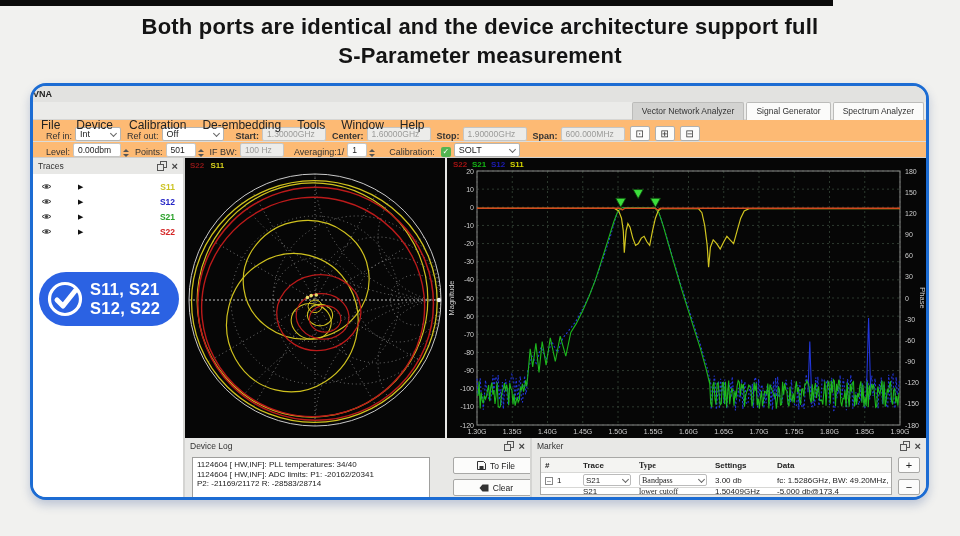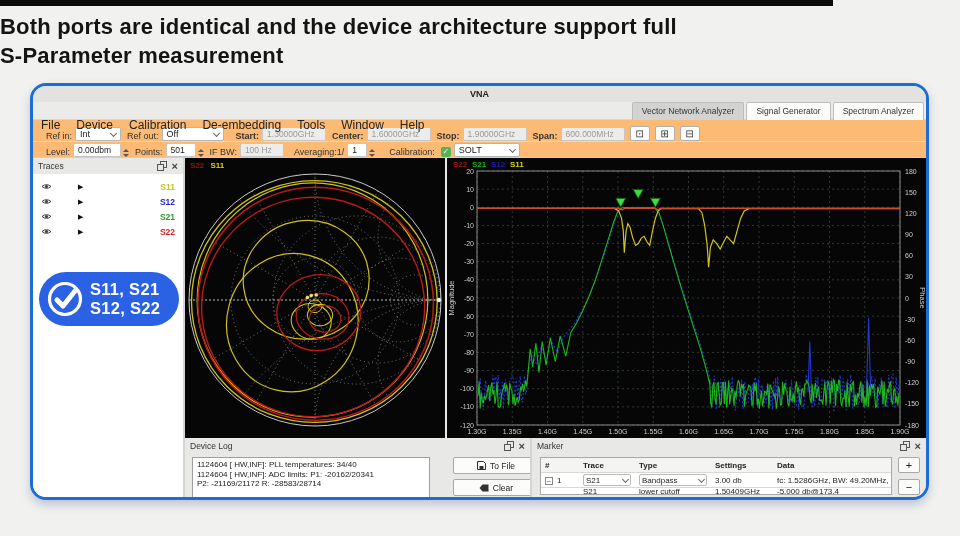--- a/index.html
+++ b/index.html
@@ -1,27 +1,27 @@
 <!DOCTYPE html>
 <html><head>
 <meta charset="utf-8">
 <style>
   * { margin:0; padding:0; box-sizing:border-box; }
   html,body { width:960px; height:536px; background:#f1f1ef; font-family:"Liberation Sans",sans-serif; overflow:hidden; }
   #stage { position:relative; width:960px; height:536px; }
 
   #topbar { position:absolute; left:0; top:0; width:833px; height:6px; background:#0b0b0b; }
-  #heading { position:absolute; left:0; top:12px; width:960px; font-size:22px; font-weight:600; color:#141414; line-height:29px; letter-spacing:0.2px; }
+  #heading { position:absolute; left:0; top:12px; width:960px; text-align:center; font-size:22px; font-weight:600; color:#141414; line-height:29px; letter-spacing:0.2px; }
 
   
   #vna-window { position:absolute; left:30px; top:83px; width:899px; height:417px;
     border:3px solid #1c6cd3; border-radius:16px; background:#e8e8e6; overflow:hidden;
     box-shadow:0 5px 10px rgba(40,70,140,0.25); }
 
-  .titlebar { height:16px; background:#e2e2e0; text-align:center; font-size:9px; font-weight:bold; color:#222; line-height:16px; position:relative; }
+  .titlebar { height:16px; background:#e2e2e0; font-size:9px; font-weight:bold; color:#222; line-height:16px; position:relative; }
 
   .menubar { height:18px; background:#ebebe9; display:flex; align-items:center; position:relative; border-bottom:1px solid #d6d6d4; }
   .menu-item { font-size:12px; color:#222; padding:0 8px; line-height:18px; cursor:default;margin-top:28px; }
   .tabs { position:absolute; right:2px; top:0; height:18px; display:flex; }
   .tab { font-size:8.5px; color:#333; padding:0 9px; line-height:17px; background:#fbfbfa; border:1px solid #bcbcba; border-bottom:none; margin-left:2px; border-radius:2px 2px 0 0; }
   .tab.active { background:#d3d3d1; }
 
   .toolbar { display:flex; align-items:flex-end; background:#fdba74; padding-left:7px; }
   #toolbar1 { height:22px; border-bottom:1px solid #dcdcda; }
   #toolbar2 { height:16px; border-bottom:1px solid #cfcfcd; }
@@ -62,21 +62,21 @@
   #bottom-dock { display:flex; height:60px; }
   #dock-spacer { width:152px; background:#fff; border-right:2px solid #d4d4d2; }
   #devlog-panel { width:345px; position:relative; background:#e8e8e6; }
   #log-box { position:absolute; left:7px; top:19px; width:238px; height:44px; background:#fff; border:1px solid #9f9f9d; font-size:8px; color:#1a1a1a; padding:2px 4px; line-height:9.5px; overflow:hidden; white-space:nowrap; }
   .dock-btn { position:absolute; left:268px; width:86px; height:17px; background:#fcfcfb; border:1px solid #a8a8a6; border-radius:2px; font-size:8.5px; color:#222; display:flex; align-items:center; justify-content:center; gap:4px; }
   #marker-panel { flex:1; position:relative; background:#e8e8e6; border-left:2px solid #d4d4d2; }
   #marker-table { position:absolute; left:8px; top:19px; width:352px; background:#fff; border:1px solid #a8a8a6; font-size:8px; color:#222; }
   .mrow { display:flex; height:15px; align-items:center; border-bottom:1px solid #d8d8d6; }
   .mrow.clip { height:6px; overflow:hidden; border-bottom:none; }
   .mc { padding:0 4px; white-space:nowrap; overflow:hidden; }
-  .mc1{width:38px;} .mc2{width:56px;} .mc3{width:76px;} .mc4{width:62px;} .mc5{flex:1;}
+  .mc1{width:38px;} .mc2{width:56px;} .mc3{width:76px;font-family:Liberation Serif, serif;} .mc4{width:62px;} .mc5{flex:1;}
   .mini-select { display:flex; align-items:center; justify-content:space-between; border:1px solid #bbb; border-radius:2px; height:12px; padding:0 2px; width:100%; background:#fff; }
   .expander { display:inline-block; width:8px; height:8px; border:1px solid #888; font-size:7px; line-height:6px; text-align:center; color:#555; margin-right:4px; }
   .pm-btn { position:absolute; right:6px; width:22px; height:16px; background:#fcfcfb; border:1px solid #a8a8a6; border-radius:2px; font-size:11px; text-align:center; line-height:14px; color:#222; }
 </style>
 </head>
 <body>
 
 <div id="stage">
   <div id="topbar"></div>
   <div id="heading">

